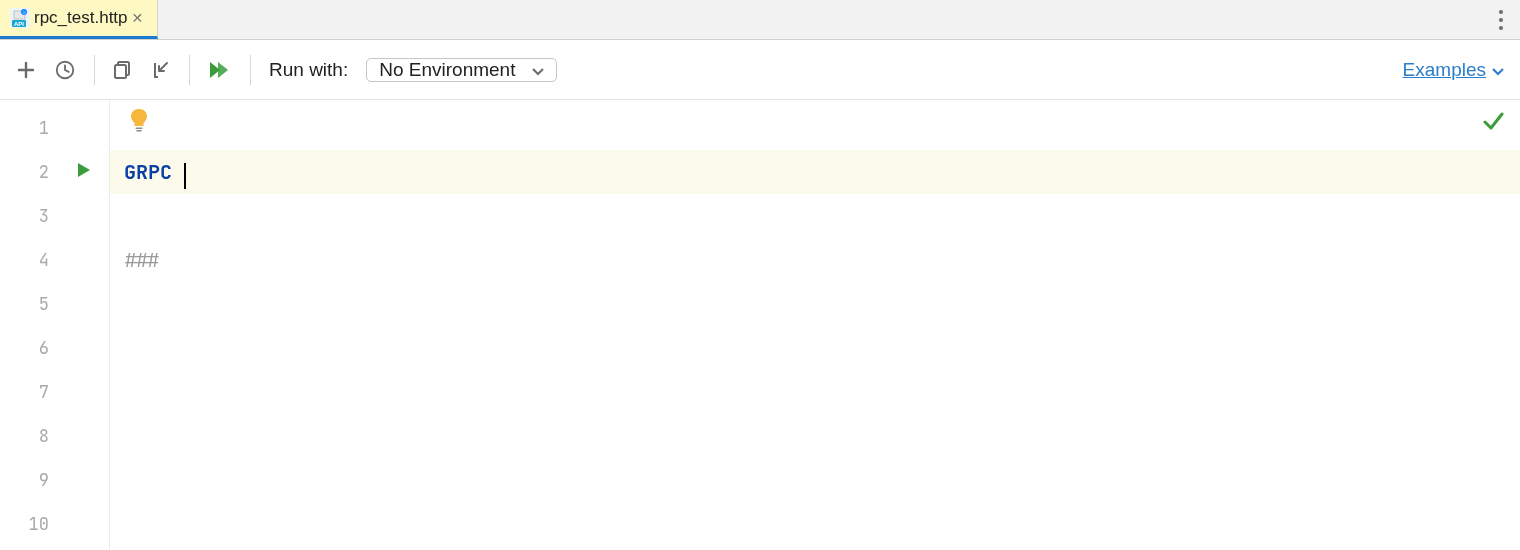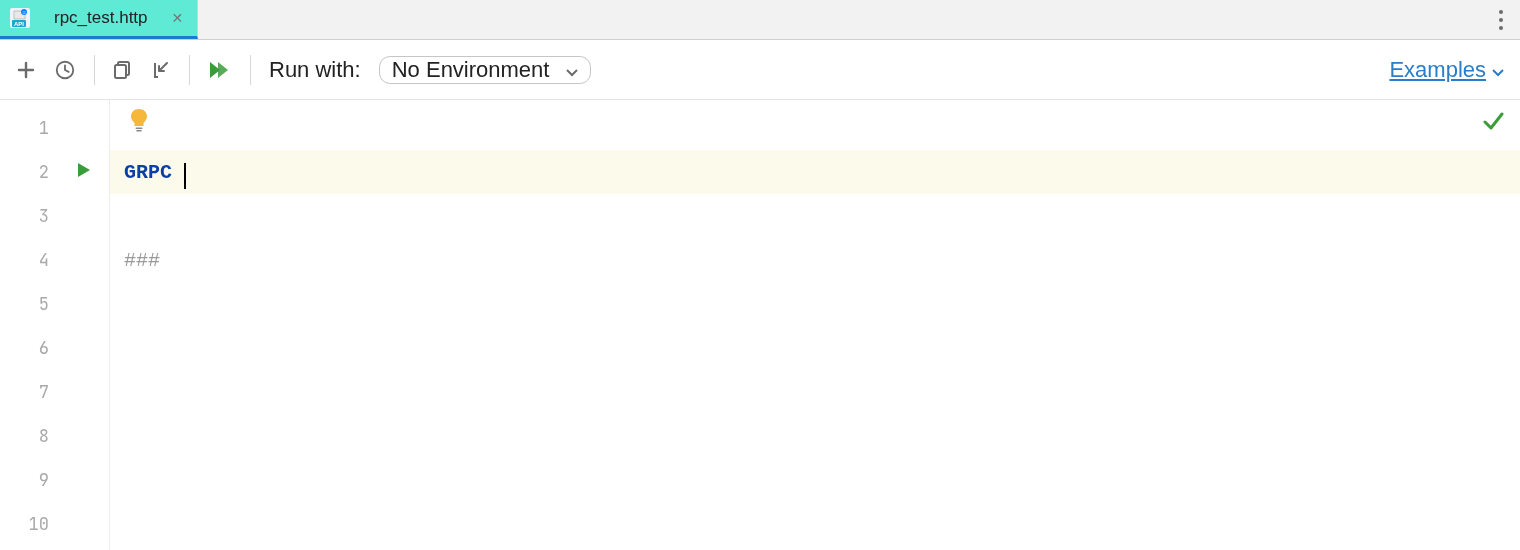--- a/index.html
+++ b/index.html
@@ -8,22 +8,22 @@
   
   .tabbar {
     height: 40px; width: 100%;
     background: #f2f2f2;
     border-bottom: 1px solid #d0d0d0;
     display: flex; align-items: stretch;
     position: relative;
   }
   .tab {
     display: flex; align-items: center;
-    padding: 0 14px 0 10px; gap: 24px;
-    background: #5eead4;
+    padding: 0 14px 0 10px; gap: 4px;
+    background: #fef9c3;
     border-right: 1px solid #d0d0d0;
     border-bottom: 3px solid transparent;
     cursor: pointer;
     font-size: 17px;
   }
   .tab.active { border-bottom-color: #1b7bd1; }
   .tab .file-icon {
     width: 20px; height: 20px; display: flex; align-items: center; justify-content: center;
   }
   .tab .close { color: #777; font-size: 14px; }
@@ -32,28 +32,28 @@
     display: flex; align-items: center; cursor: pointer;
   }
 
   
   .toolbar {
     height: 60px; width: 100%;
     border-bottom: 1px solid #e4e4e4;
     display: flex; align-items: center;
     padding: 0 16px;
     gap: 18px;
-    font-size: 22px;
+    font-size: 19px;
   }
   .tb-group { display: flex; align-items: center; gap: 18px; }
   .tb-sep { width: 1px; height: 30px; background: #d6d6d6; }
   .tb-btn { display: flex; align-items: center; justify-content: center; cursor: pointer; color: #6b6b6b; }
   .run-with-label { color: #222; }
   .env-select {
-    border: 1px solid #c6c6c6; border-radius: 11px;
+    border: 1px solid #c6c6c6; border-radius: 5px;
     padding: 0 12px; display: flex; align-items: center; gap: 17px;
     cursor: pointer; background: #fff;
   }
   .env-select .chev { color: #666; }
   .spacer { flex: 1; }
   .examples { color: #2a7dc9; display: flex; align-items: center; gap: 6px; cursor: pointer; text-decoration: underline; }
 
   
   .editor {
     display: flex; height: calc(550px - 40px - 60px); width: 100%;
@@ -71,21 +71,21 @@
     height: 44px; display: flex; align-items: center; justify-content: flex-end;
     padding-right: 60px;
     color: #a9a9a9; font-size: 17px;
     position: relative;
   }
   .gline .run-gutter {
     position: absolute; right: 18px; top: 50%; transform: translateY(-50%);
     color: #3b9c3b;
   }
   .code {
-    flex: 1; padding-top: 6px; position: relative; font-family: Liberation Mono, monospace;
+    flex: 1; padding-top: 6px; position: relative;
   }
   .cline {
     height: 44px; display: flex; align-items: center;
     padding-left: 14px;
     white-space: pre;
   }
   .cline.active-bg { background: #fcfbeb; }
   .kw { color: #0a3fa6; font-weight: 600; }
   .url { color: #222; text-decoration: underline; text-decoration-color: #999; text-underline-offset: 3px; }
   .comment { color: #9a9a9a; }

